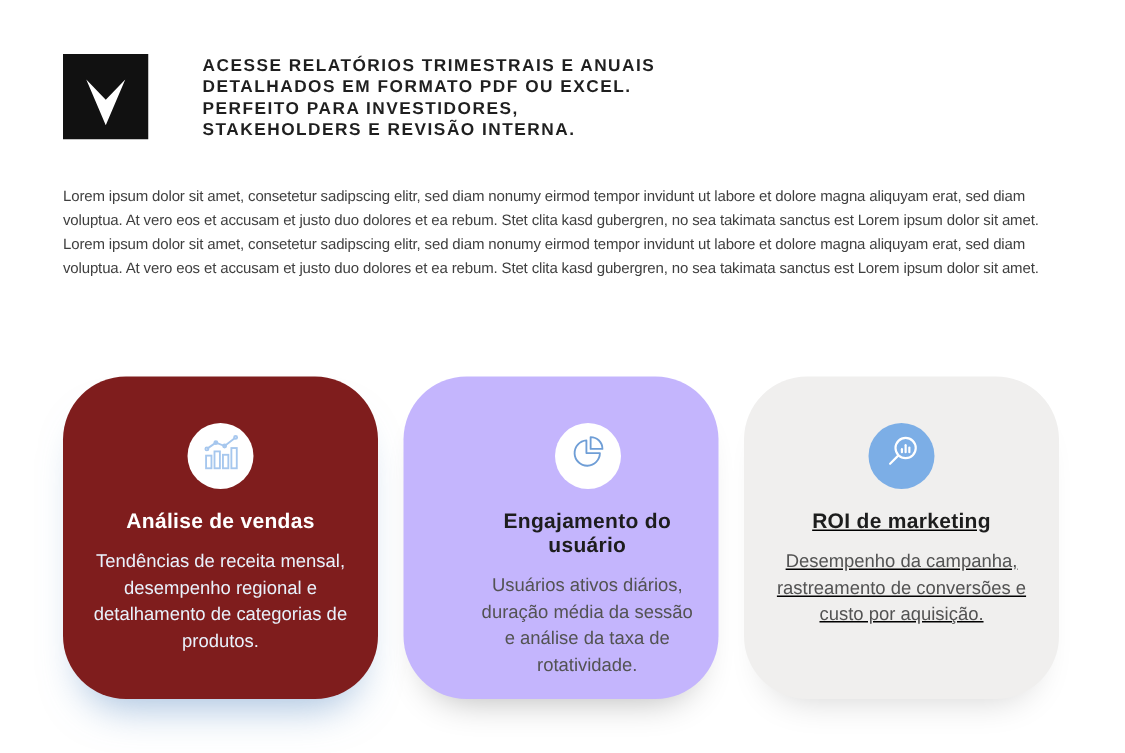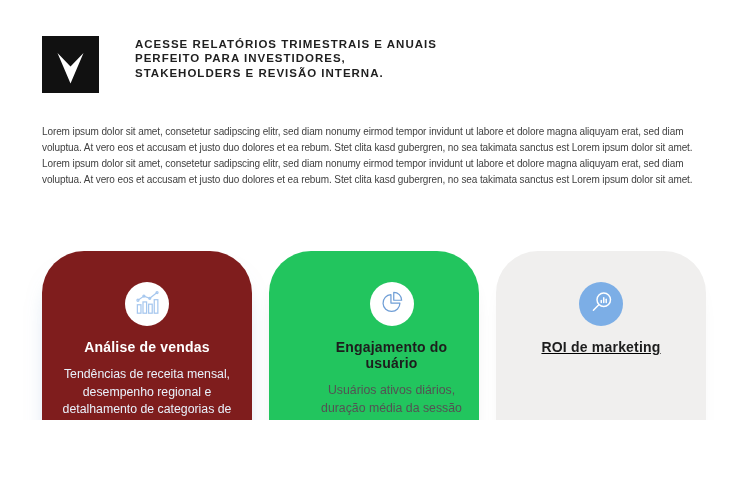--- a/index.html
+++ b/index.html
@@ -1,32 +1,32 @@
 <!DOCTYPE html>
 <html><head>
 <meta charset="utf-8">
 <style>
   * { margin:0; padding:0; box-sizing:border-box; }
   html,body { width:750px; height:502px; background:#ffffff; font-family:"Liberation Sans", sans-serif; }
-  .stage { position:relative; width:750px; height:420px; overflow:hidden; background:#ffffff; }
+  .stage { position:relative; width:750px; height:502px; overflow:hidden; background:#ffffff; }
 
   
   .logo { position:absolute; left:42px; top:36px; width:57px; height:57px; display:block; cursor:pointer; }
   .heading { position:absolute; left:135px; top:37px; color:#1f1f1f; font-weight:700;
              font-size:11.5px; letter-spacing:1px; line-height:14.4px; text-transform:uppercase; }
 
   
   .intro { position:absolute; left:42px; top:124px; width:668px; color:#3f3f3f;
            font-size:10px; line-height:16px; letter-spacing:-0.1px; }
 
   
   .cards { position:absolute; left:42px; top:251px; display:flex; gap:17px; }
   .card { width:210px; height:215px; border-radius:42px; text-align:center; padding:31px 9px 0; }
   .card--blue  { background:#7f1d1d; box-shadow:0 18px 26px -12px rgba(97,143,197,.55); }
-  .card--gray  { background:#22c55e; box-shadow:0 16px 24px -16px rgba(0,0,0,.30);padding-left:44px; }
+  .card--gray  { background:#c4b5fd; box-shadow:0 16px 24px -16px rgba(0,0,0,.30);padding-left:44px; }
   .card--light { background:#f0efee; box-shadow:0 16px 24px -16px rgba(0,0,0,.18);text-decoration:underline; }
 
   .icon-circle { width:44px; height:44px; border-radius:50%; margin:0 auto;
                  display:flex; align-items:center; justify-content:center; }
   .card--blue .icon-circle  { background:#ffffff; }
   .card--gray .icon-circle  { background:#ffffff; }
   .card--light .icon-circle { background:#7caee6; }
 
   .card-title { margin-top:13px; font-size:14px; font-weight:700; letter-spacing:.2px; color:#1d1d1d; }
   .card--blue .card-title { color:#ffffff; }
@@ -44,20 +44,21 @@
     <span class="icon-svg">
       <svg width="57" height="57" viewBox="0 0 57 57">
         <rect x="0" y="0" width="57" height="57" fill="#111111"></rect>
         <polygon points="15.5,17 28.5,30.5 41.5,17 28.5,47.5" fill="#ffffff"></polygon>
       </svg>
     </span>
   </a>
 
   <div class="heading">
     <div>ACESSE RELATÓRIOS TRIMESTRAIS E ANUAIS</div>
+    <div>DETALHADOS EM FORMATO PDF OU EXCEL.</div>
     <div>PERFEITO PARA INVESTIDORES,</div>
     <div>STAKEHOLDERS E REVISÃO INTERNA.</div>
   </div>
 
   <p class="intro">Lorem ipsum dolor sit amet, consetetur sadipscing elitr, sed diam nonumy eirmod tempor invidunt ut labore et dolore magna aliquyam erat, sed diam voluptua. At vero eos et accusam et justo duo dolores et ea rebum. Stet clita kasd gubergren, no sea takimata sanctus est Lorem ipsum dolor sit amet. Lorem ipsum dolor sit amet, consetetur sadipscing elitr, sed diam nonumy eirmod tempor invidunt ut labore et dolore magna aliquyam erat, sed diam voluptua. At vero eos et accusam et justo duo dolores et ea rebum. Stet clita kasd gubergren, no sea takimata sanctus est Lorem ipsum dolor sit amet.</p>
 
   <div class="cards">
 
     <div class="card card--blue">
       <div class="icon-circle">
@@ -98,16 +99,17 @@
           <svg width="27" height="27" viewBox="0 0 24 24" fill="none" stroke="#ffffff" stroke-width="1.3" stroke-linecap="round">
             <circle cx="14" cy="9.5" r="6"></circle>
             <line x1="9.6" y1="14" x2="4.8" y2="18.8"></line>
             <line x1="11.8" y1="12" x2="11.8" y2="10.2"></line>
             <line x1="14" y1="12" x2="14" y2="7.8"></line>
             <line x1="16.2" y1="12" x2="16.2" y2="9.2"></line>
           </svg>
         </span>
       </div>
       <div class="card-title">ROI de marketing</div>
+      <div class="card-desc">Desempenho da campanha, rastreamento de conversões e custo por aquisição.</div>
     </div>
 
   </div>
 </div>
 
 </body></html>

